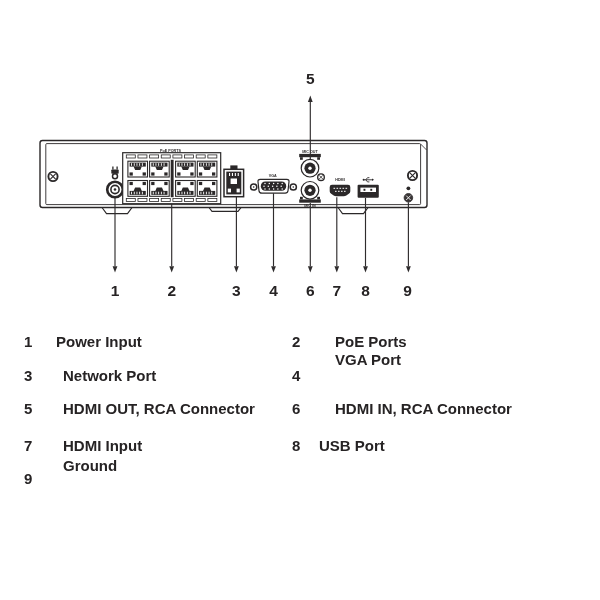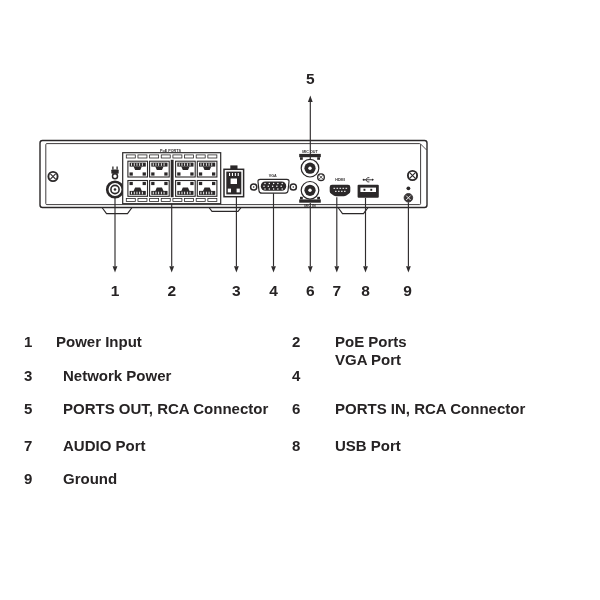--- a/index.html
+++ b/index.html
@@ -249,31 +249,31 @@
     <text class="cnum" x="407.5" y="296.2">9</text>
   </svg>
 
   <div class="legend">
     <span style="left:24px;top:334px">1</span>
     <span style="left:56px;top:334px">Power Input</span>
     <span style="left:292px;top:334px">2</span>
     <span style="left:335px;top:334px">PoE Ports</span>
 
     <span style="left:24px;top:368px">3</span>
-    <span style="left:63px;top:368px">Network Power</span>
+    <span style="left:63px;top:368px">Network Port</span>
     <span style="left:292px;top:368px">4</span>
     <span style="left:335px;top:352px">VGA Port</span>
 
     <span style="left:24px;top:401px">5</span>
-    <span style="left:63px;top:401px">PORTS OUT, RCA Connector</span>
+    <span style="left:63px;top:401px">HDMI OUT, RCA Connector</span>
     <span style="left:292px;top:401px">6</span>
-    <span style="left:335px;top:401px">PORTS IN, RCA Connector</span>
+    <span style="left:335px;top:401px">HDMI IN, RCA Connector</span>
 
     <span style="left:24px;top:438px">7</span>
-    <span style="left:63px;top:438px">AUDIO Port</span>
+    <span style="left:63px;top:438px">HDMI Input</span>
     <span style="left:292px;top:438px">8</span>
-    <span style="left:335px;top:438px">USB Port</span>
+    <span style="left:319px;top:438px">USB Port</span>
 
     <span style="left:24px;top:471px">9</span>
-    <span style="left:63px;top:471px">Ground</span>
+    <span style="left:63px;top:458px">Ground</span>
   </div>
 
 </div>
 
 </body></html>

